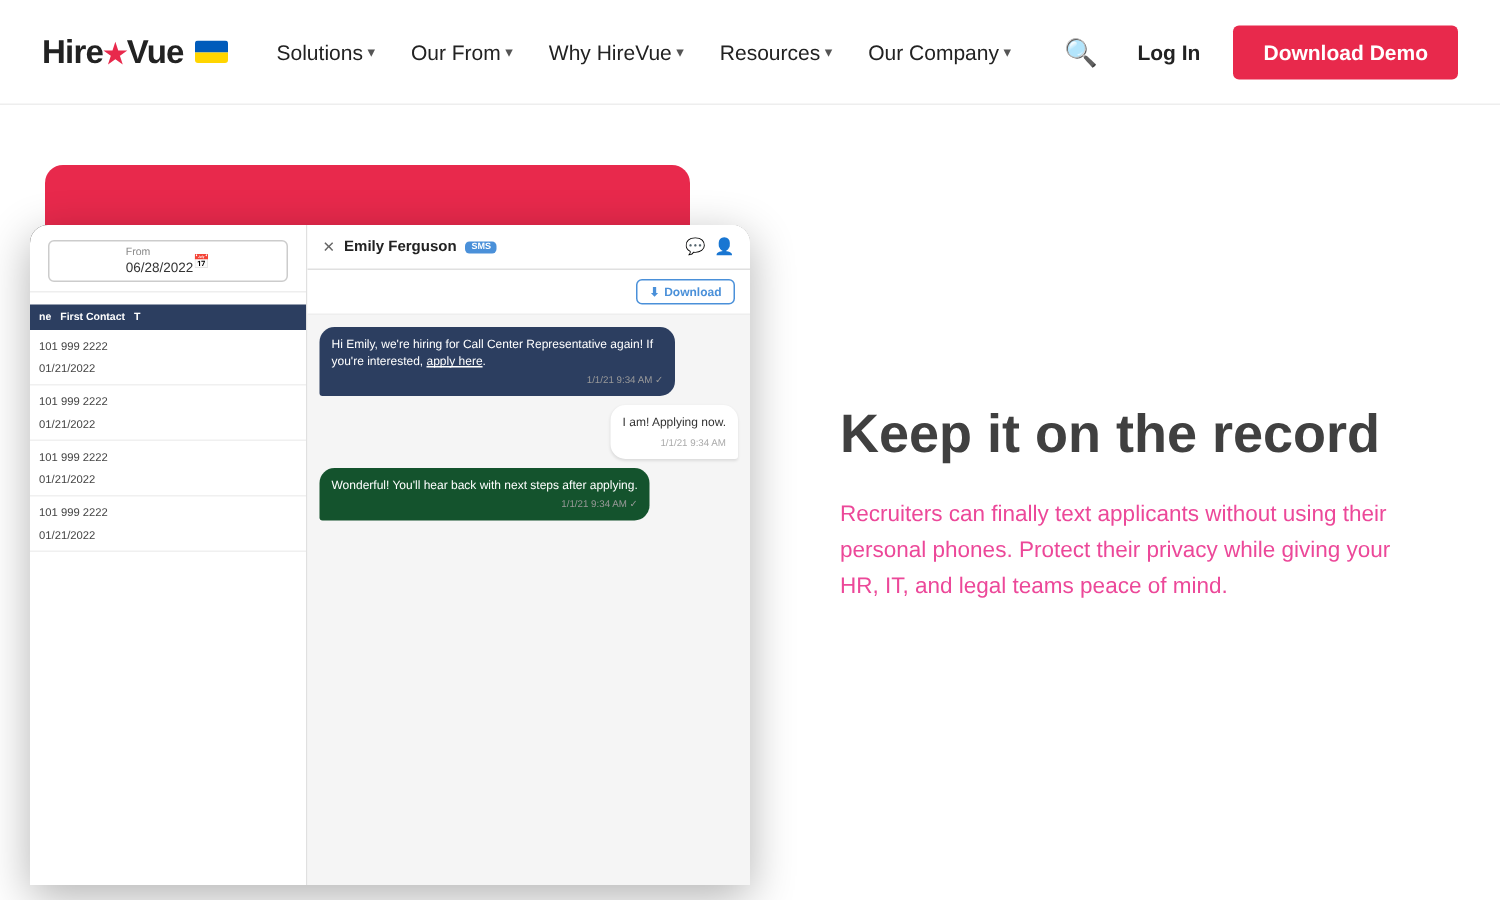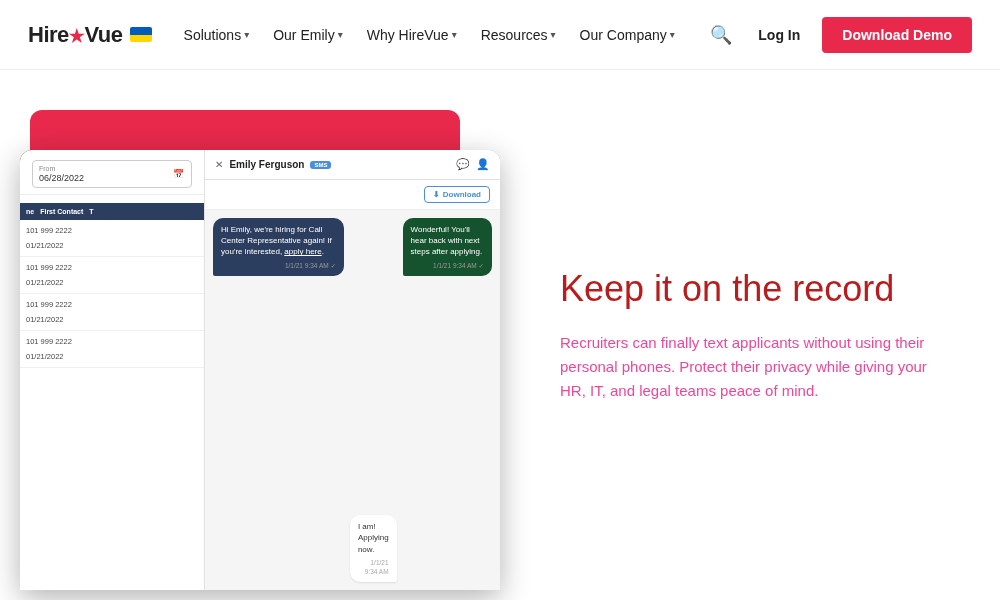--- a/index.html
+++ b/index.html
@@ -86,21 +86,21 @@
     }
 
     .date-field {
       border: 1px solid #ccc;
       border-radius: 4px;
       padding: 4px 6px;
       font-size: 9px;
       color: #333;
       display: flex;
       align-items: center;
-      justify-content: space-between;
+      justify-content: center;
     }
     .date-label { font-size: 7px; color: #888; display: block; margin-bottom: 1px; }
 
     .screen-table-header {
       background: #2c3e60;
       display: flex;
       padding: 5px 6px;
       gap: 6px;
       margin-top: 8px;
     }
@@ -175,21 +175,21 @@
       align-items: center;
       gap: 3px;
       font-weight: 600;
     }
 
     .chat-body {
       flex: 1;
       padding: 8px;
       overflow: hidden;
       display: flex;
-      flex-direction: row;
+      flex-direction: column;
       gap: 6px;
     }
 
     .bubble-out {
       background: #2c3e60;
       color: #fff;
       border-radius: 10px 10px 10px 2px;
       padding: 6px 8px;
       font-size: 8px;
       line-height: 1.4;
@@ -235,22 +235,22 @@
     .text-area {
       flex: 1;
       padding: 40px 50px;
       display: flex;
       flex-direction: column;
       justify-content: center;
     }
 
     .headline {
       font-size: 36px;
-      font-weight: 400;
-      color: #b91c1c;
+      font-weight: 700;
+      color: #404040;
       line-height: 1.2;
       margin-bottom: 20px;
     }
 
     .body-text {
       font-size: 15px;
       color: #ec4899;
       line-height: 1.6;
       max-width: 380px;
     }
@@ -268,21 +268,21 @@
       <div class="yellow"></div>
     </div>
   </div>
 
   <div class="nav-links">
     <div class="nav-item">
       <span>Solutions</span>
       <span class="chevron">▾</span>
     </div>
     <div class="nav-item">
-      <span>Our Emily</span>
+      <span>Our From</span>
       <span class="chevron">▾</span>
     </div>
     <div class="nav-item">
       <span>Why HireVue</span>
       <span class="chevron">▾</span>
     </div>
     <div class="nav-item">
       <span>Resources</span>
       <span class="chevron">▾</span>
     </div>

